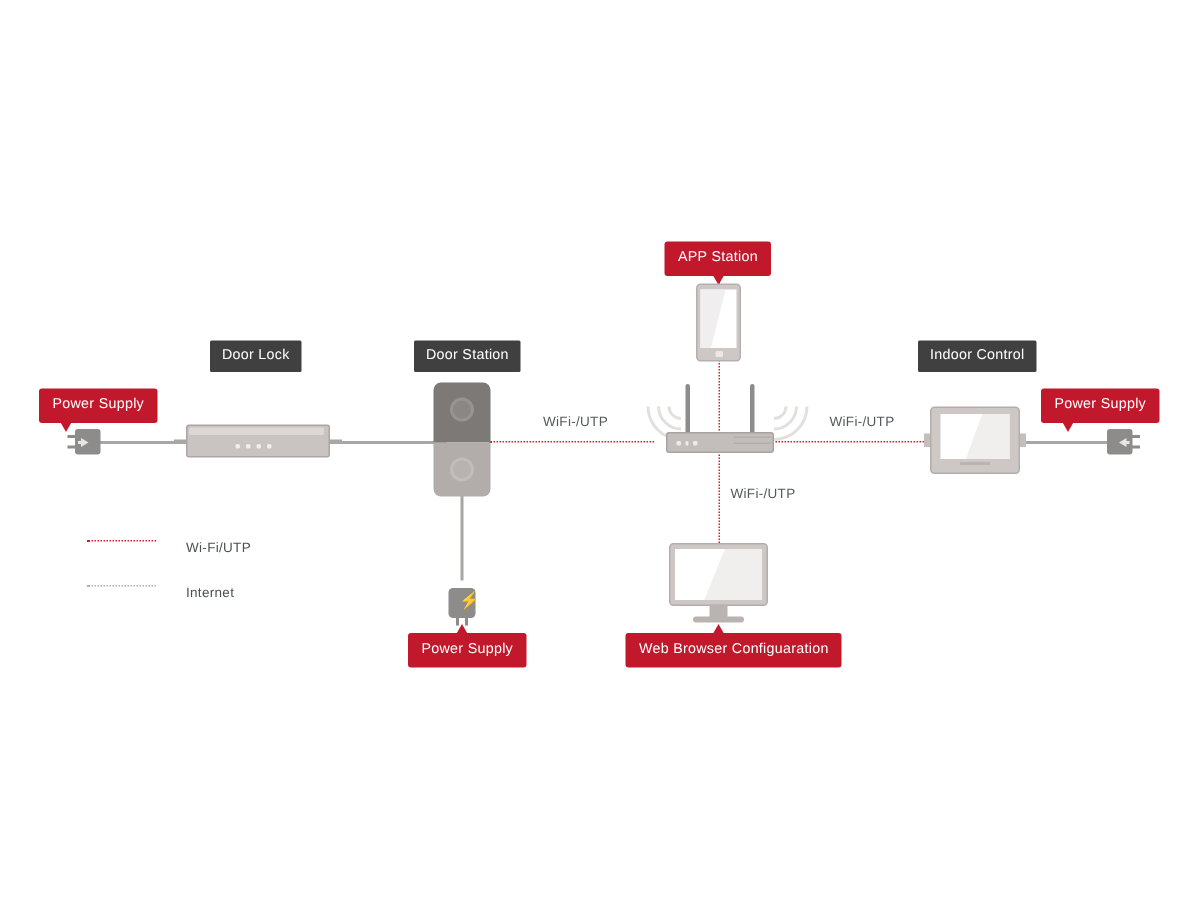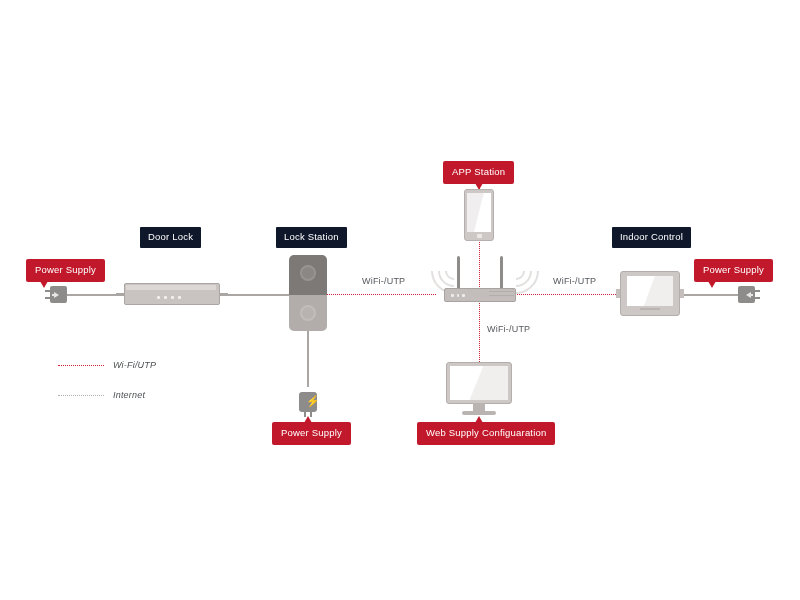--- a/index.html
+++ b/index.html
@@ -14,21 +14,21 @@
     position: relative;
     width: 800px;
     height: 600px;
     background: #ffffff;
     overflow: hidden;
   }
   .abs { position: absolute; }
 
   
   .tag {
-    background: #0f172a;
+    background: #404040;
     color: #ffffff;
     font-size: 9.5px;
     line-height: 1;
     padding: 5px 8px 6px 8px;
     white-space: nowrap;
     letter-spacing: .2px;
     border-radius: 1px;
   }
 
   
@@ -83,23 +83,22 @@
   
   .dots-gray-h {
     height: 0;
     border-top: 1.6px dotted #b3b0ae;
   }
 
   
   .legend-row {
     position: absolute;
     display: flex;
-    align-items: center;
-    gap: 9px;
-    font-style: italic;
+    align-items: flex-start;
+    gap: 20px;
   }
   .legend-swatch { width: 46px; }
   .legend-text {
     font-size: 9px;
     color: #4d5052;
     letter-spacing: .2px;
   }
 
   
   .plug {
@@ -446,21 +445,21 @@
     <div class="top-strip"></div>
     <div class="leds">
       <div class="led"></div>
         <div class="led"></div>
       <div class="led"></div>
         <div class="led"></div>
     </div>
   </div>
 
   <div class="abs" style="left:276px; top:227px;">
-    <div class="tag">Lock Station</div>
+    <div class="tag">Door Station</div>
   </div>
 
   <div class="doorstation" style="left:289px; top:255px;">
     <div class="upper"></div>
     <div class="lower"></div>
     <div class="cam"></div>
     <div class="spk"></div>
   </div>
 
   <div class="adapter" style="left:297px; top:385px;">
@@ -521,21 +520,21 @@
   <div class="monitor" style="left:446px; top:362px;">
     <div class="panel"></div>
     <div class="screen">
         <div class="glare"></div>
       </div>
     <div class="neck"></div>
     <div class="foot"></div>
   </div>
 
   <div class="callout-wrap" style="left:417px; top:422px;">
-    <div class="callout">Web Supply Configuaration</div>
+    <div class="callout">Web Browser Configuaration</div>
     <div class="tail" style="left:58px; top:-6px; border-top:none; border-bottom:7px solid #c2182b;"></div>
   </div>
 
   <div class="abs linklabel" style="left:553px; top:276px;">WiFi-/UTP</div>
 
   <div class="abs" style="left:612px; top:227px;">
     <div class="tag">Indoor Control</div>
   </div>
 
   <div class="indoor" style="left:620px; top:271px;">

